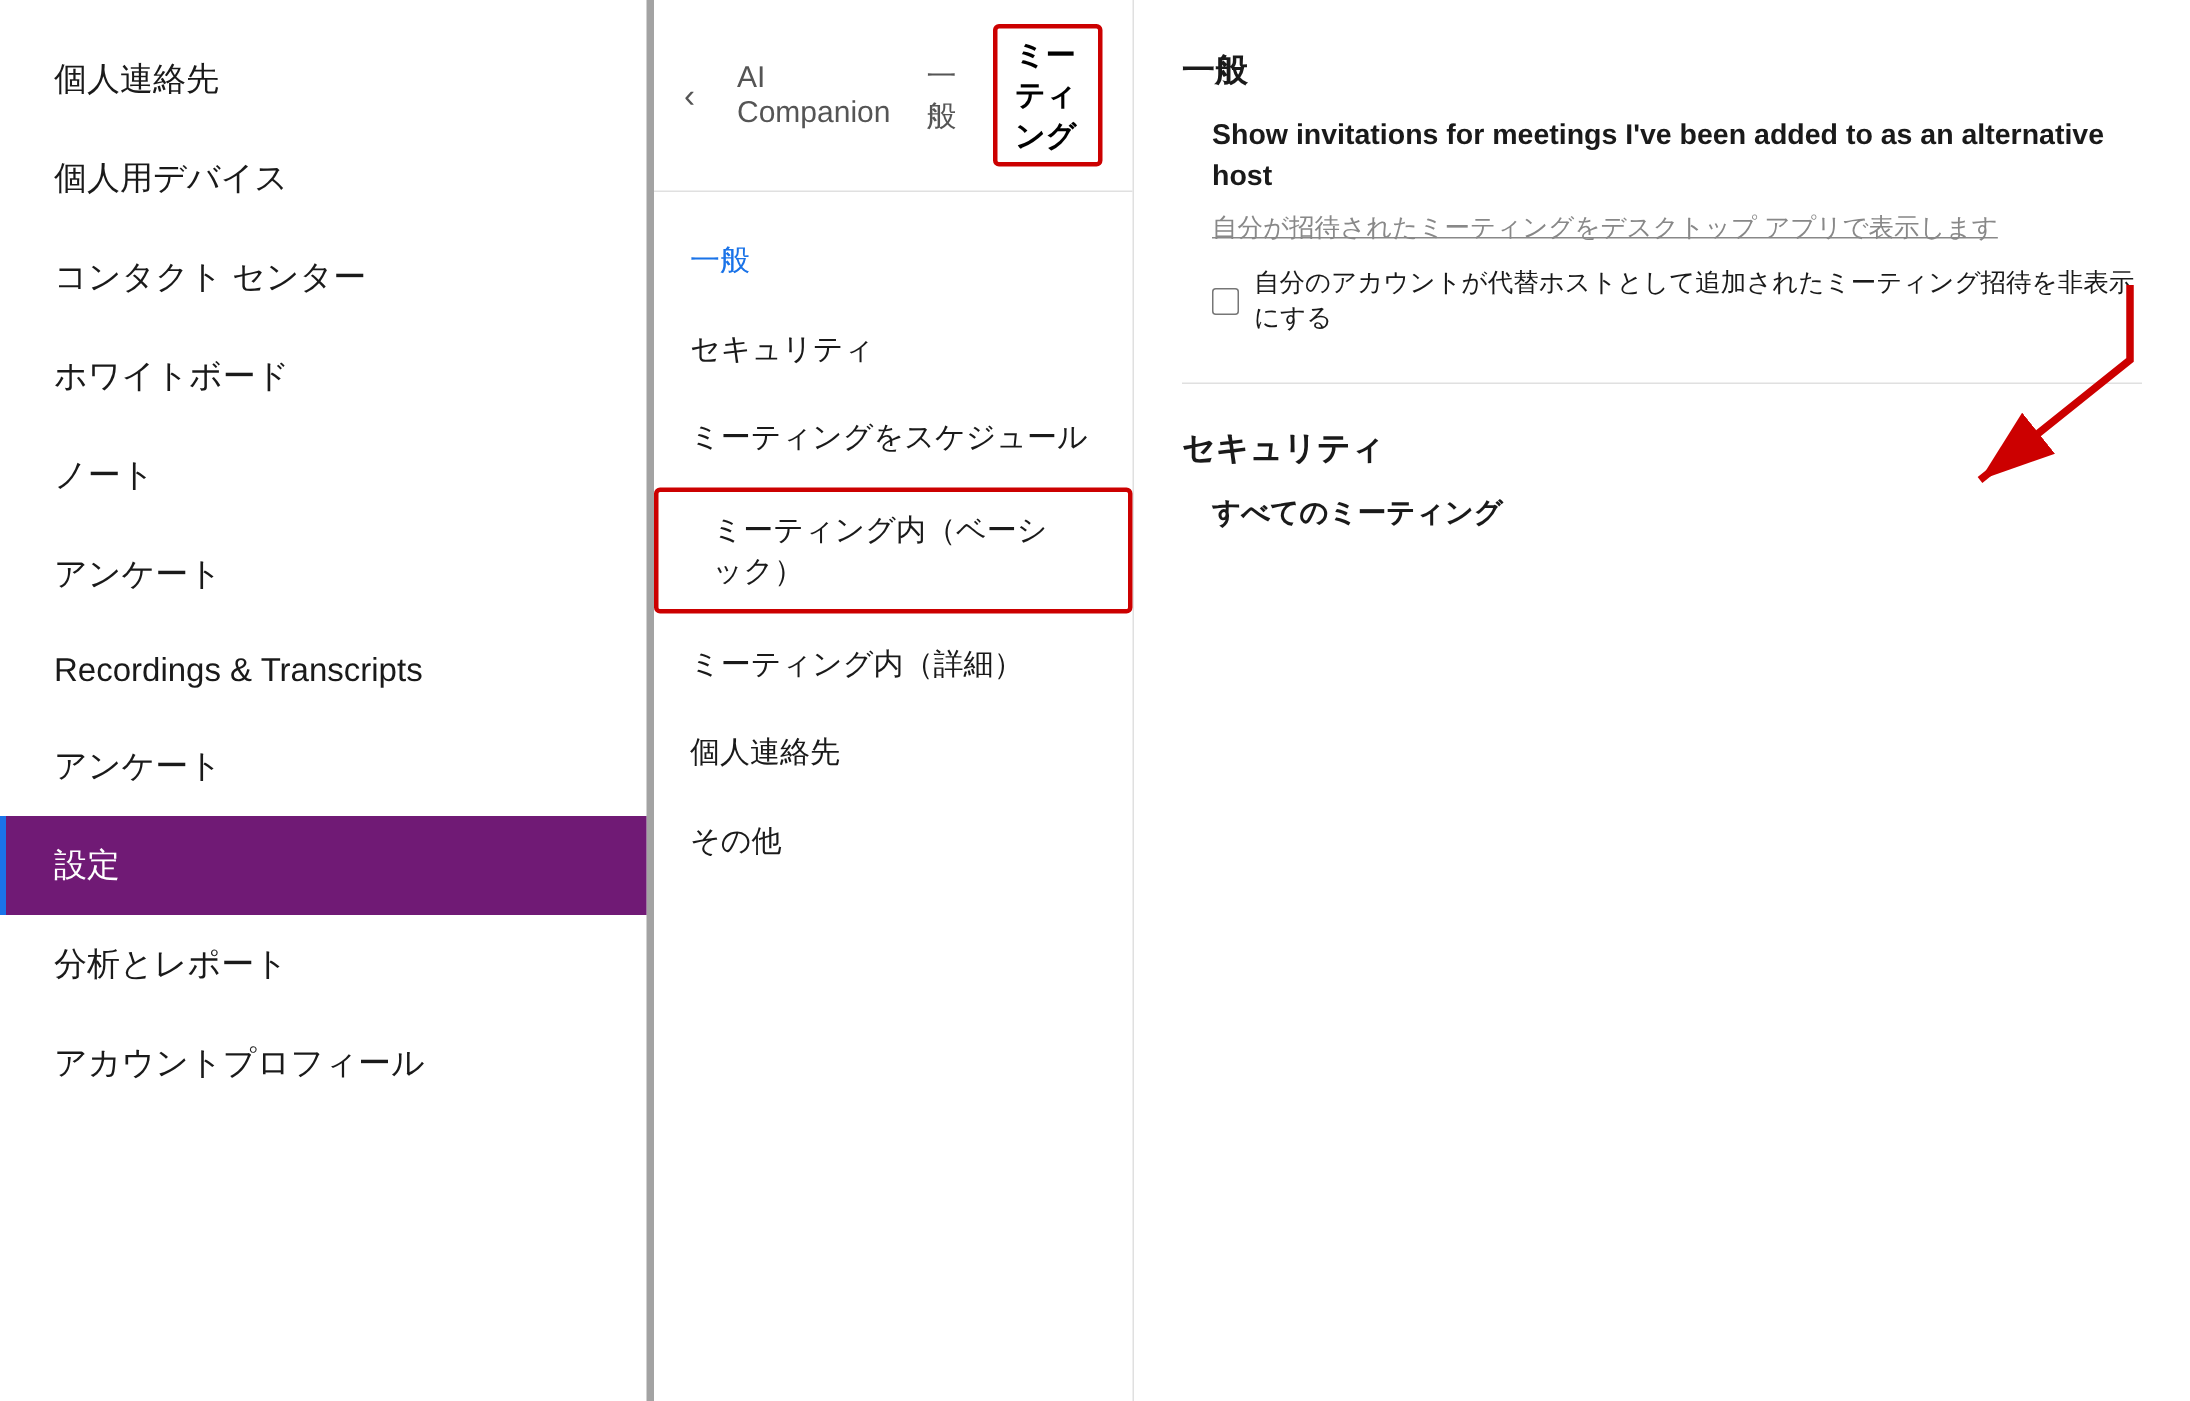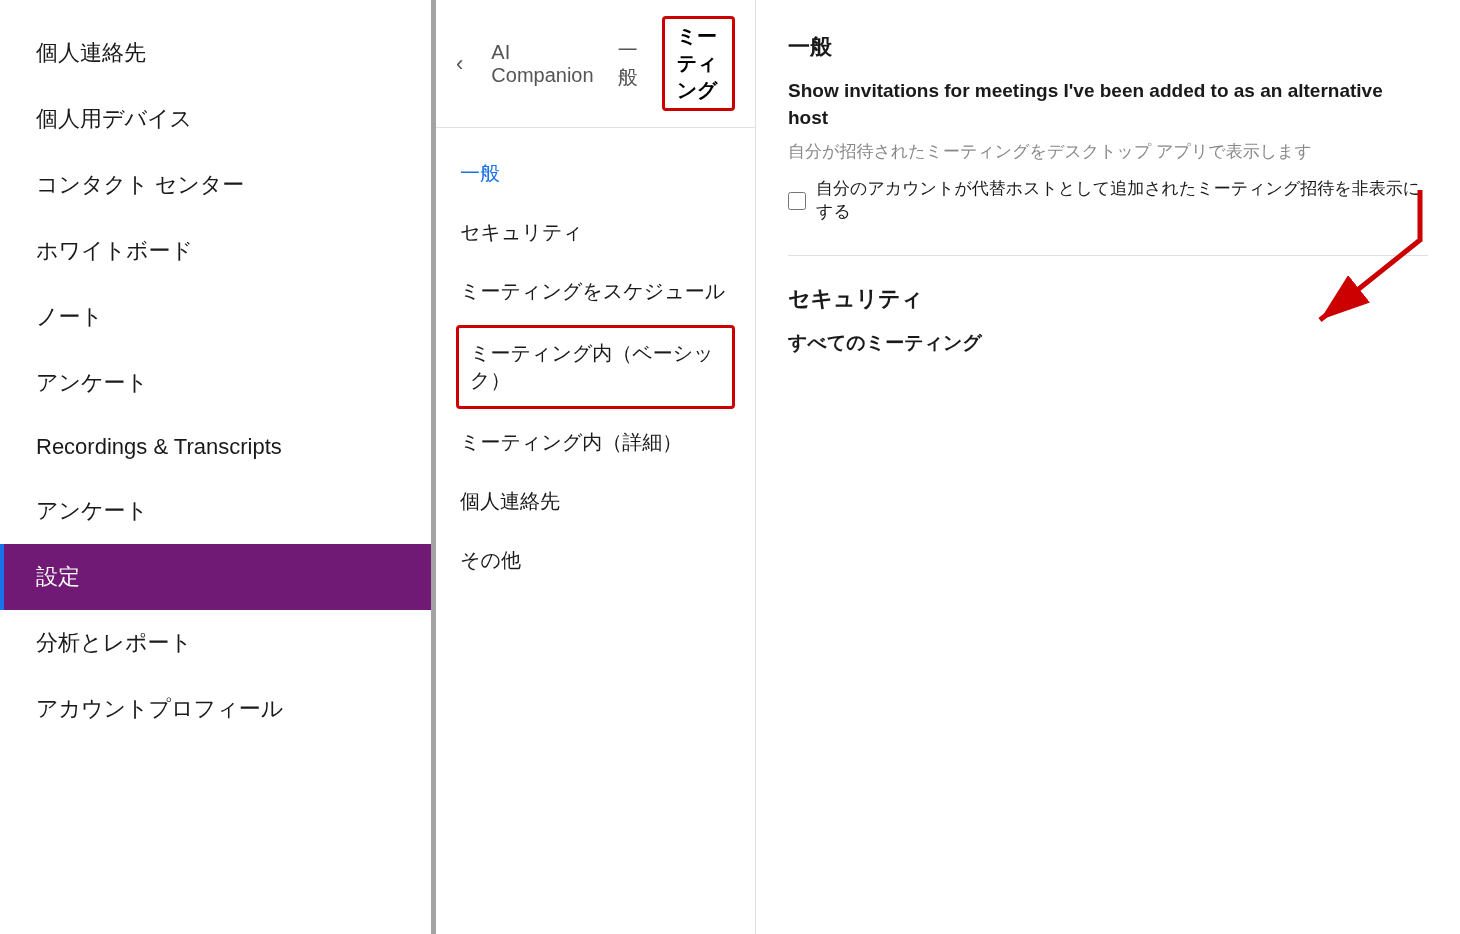--- a/index.html
+++ b/index.html
@@ -70,58 +70,60 @@
       padding: 16px 24px;
       font-size: 20px;
       color: #1a1a1a;
       cursor: pointer;
     }
     .nav-menu-item.active-menu {
       color: #1a73e8;
     }
     .nav-menu-item.highlighted {
       border: 3px solid #cc0000;
-      margin: 4px 20px;
+      margin: 4px 0;
       border-radius: 4px;
-      padding: 12px 11px;
+      padding: 12px 36px;
     }
 
     
     .main-content {
       flex: 1;
       padding: 24px 32px;
       overflow-y: auto;
       position: relative;
     }
 
     .section-title {
       font-size: 22px;
       font-weight: 700;
       color: #1a1a1a;
       margin-bottom: 16px;
       margin-top: 8px;
     }
 
     .setting-block {
       margin-bottom: 32px;
+      margin-left: 20px;
     }
 
     .setting-label {
       font-size: 19px;
       font-weight: 700;
       color: #1a1a1a;
       margin-bottom: 8px;
       line-height: 1.4;
     }
 
     .setting-desc {
       font-size: 17px;
       color: #888;
       margin-bottom: 12px;
       line-height: 1.5;
+      text-decoration: underline;
     }
 
     .checkbox-row {
       display: flex;
       align-items: center;
       gap: 10px;
       margin-top: 8px;
     }
     .checkbox-row input[type="checkbox"] {
       width: 18px;

